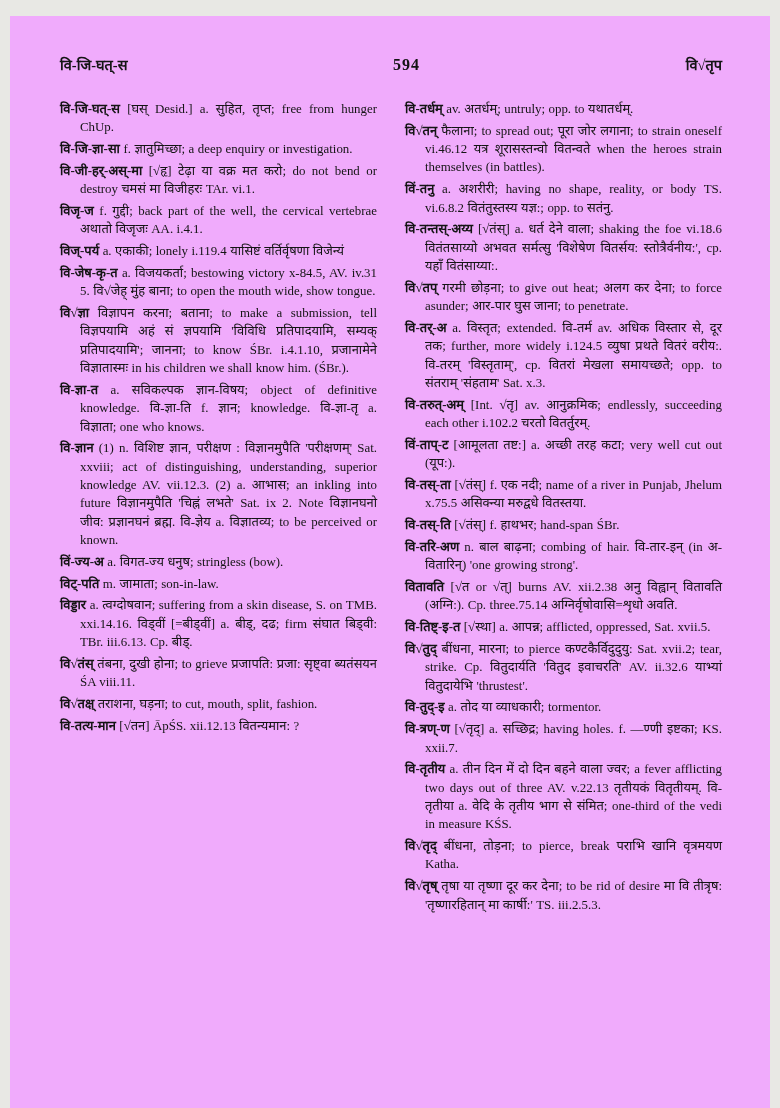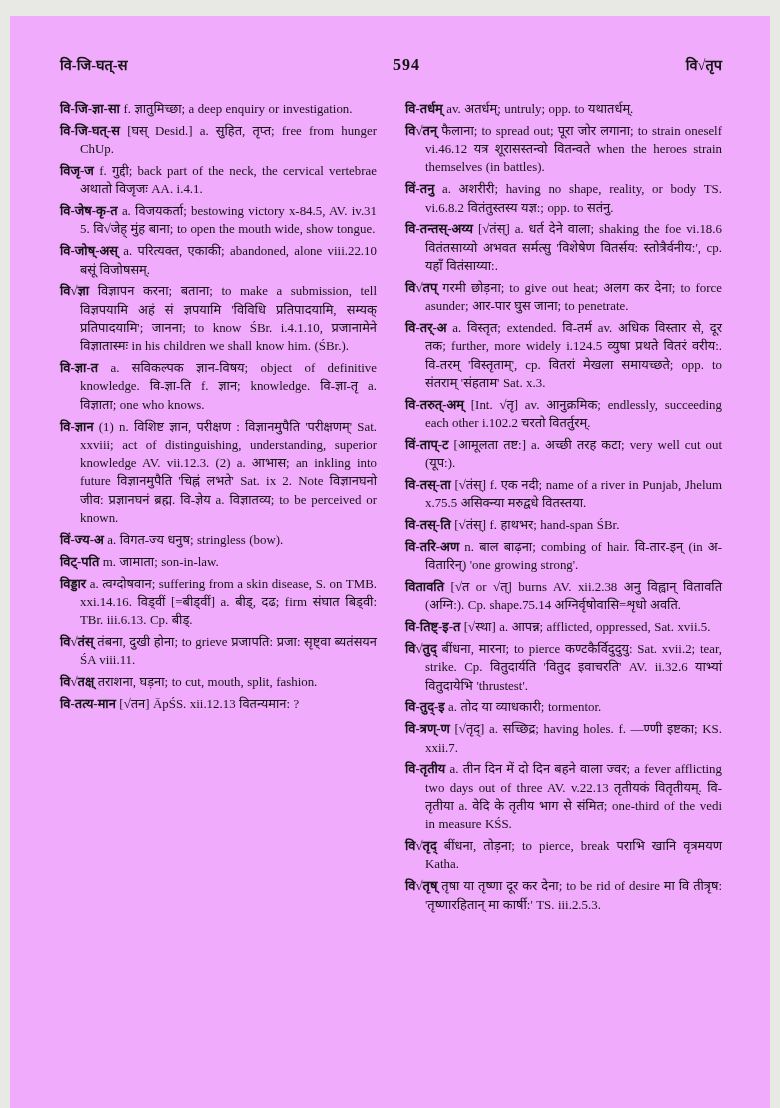--- a/index.html
+++ b/index.html
@@ -58,25 +58,26 @@
 
 <div class="page">
   <header class="pagehead">
     <span class="rh">वि-जि-घत्-स</span>
     <span class="pagenum">594</span>
     <span class="rh">वि√तृप</span>
   </header>
 
   <main class="columns">
     <div class="col">
+        <p class="entry"><b class="head">वि-जि-घत्-स</b><span> [घस् Desid.] a. सुहित, तृप्त; free from hunger ChUp.</span></p>
         <p class="entry"><b class="head">वि-जि-ज्ञा-सा</b><span> f. ज्ञातुमिच्छा; a deep enquiry or investigation.</span></p>
-        <p class="entry"><b class="head">वि-जि-घत्-स</b><span> [घस् Desid.] a. सुहित, तृप्त; free from hunger ChUp.</span></p>
-        <p class="entry"><b class="head">विजृ-ज</b><span> f. गुद्दी; back part of the neck, the cervical vertebrae अथातो विजृजः AA. i.4.1.</span></p>
+        <p class="entry"><b class="head">वि-जी-हर्-अस्-मा</b><span> [√हृ] टेढ़ा या वक्र मत करो; do not bend or destroy चमसं मा विजीहरः TAr. vi.1.</span></p>
+        <p class="entry"><b class="head">विजृ-ज</b><span> f. गुद्दी; back part of the well, the cervical vertebrae अथातो विजृजः AA. i.4.1.</span></p>
+        <p class="entry"><b class="head">विज्-पर्य</b><span> a. एकाकी; lonely i.119.4 यासिष्टं वर्तिर्वृषणा विजेन्यं</span></p>
         <p class="entry"><b class="head">वि-जेष-कृ-त</b><span> a. विजयकर्ता; bestowing victory x-84.5, AV. iv.31 5. वि√जेह् मुंह बाना; to open the mouth wide, show tongue.</span></p>
-        <p class="entry"><b class="head">वि-जोष्-अस्</b><span> a. परित्यक्त, एकाकी; abandoned, alone viii.22.10 बसूं विजोषसम्.</span></p>
         <p class="entry"><b class="head">वि√ज्ञा</b><span> विज्ञापन करना; बताना; to make a submission, tell विज्ञपयामि अहं सं ज्ञपयामि 'विविधि प्रतिपादयामि, सम्यक् प्रतिपादयामि'; जानना; to know ŚBr. i.4.1.10, प्रजानामेने विज्ञातास्मः in his children we shall know him. (ŚBr.).</span></p>
         <p class="entry"><b class="head">वि-ज्ञा-त</b><span> a. सविकल्पक ज्ञान-विषय; object of definitive knowledge. वि-ज्ञा-ति f. ज्ञान; knowledge. वि-ज्ञा-तृ a. विज्ञाता; one who knows.</span></p>
         <p class="entry"><b class="head">वि-ज्ञान</b><span> (1) n. विशिष्ट ज्ञान, परीक्षण : विज्ञानमुपैति 'परीक्षणम्' Sat. xxviii; act of distinguishing, understanding, superior knowledge AV. vii.12.3. (2) a. आभास; an inkling into future विज्ञानमुपैति 'चिह्नं लभते' Sat. ix 2. Note विज्ञानघनो जीव: प्रज्ञानघनं ब्रह्म. वि-ज्ञेय a. विज्ञातव्य; to be perceived or known.</span></p>
         <p class="entry"><b class="head">विं-ज्य-अ</b><span> a. विगत-ज्य धनुष; stringless (bow).</span></p>
         <p class="entry"><b class="head">विट्-पति</b><span> m. जामाता; son-in-law.</span></p>
         <p class="entry"><b class="head">विड्डार</b><span> a. त्वग्दोषवान; suffering from a skin disease, S. on TMB. xxi.14.16. विड्वीं [=बीड्वीं] a. बीड्, दढ; firm संघात बिड्वी: TBr. iii.6.13. Cp. बीड्.</span></p>
         <p class="entry"><b class="head">वि√तंस्</b><span> तंबना, दुखी होना; to grieve प्रजापति: प्रजा: सृष्ट्वा ब्यतंसयन ŚA viii.11.</span></p>
         <p class="entry"><b class="head">वि√तक्ष्</b><span> तराशना, घड़ना; to cut, mouth, split, fashion.</span></p>
         <p class="entry"><b class="head">वि-तत्य-मान</b><span> [√तन] ĀpŚS. xii.12.13 वितन्यमान: ?</span></p>
       </div>
@@ -85,21 +86,21 @@
         <p class="entry"><b class="head">वि√तन्</b><span> फैलाना; to spread out; पूरा जोर लगाना; to strain oneself vi.46.12 यत्र शूरासस्तन्वो वितन्वते when the heroes strain themselves (in battles).</span></p>
         <p class="entry"><b class="head">विं-तनु</b><span> a. अशरीरी; having no shape, reality, or body TS. vi.6.8.2 वितंतुस्तस्य यज्ञ:; opp. to सतंनु.</span></p>
         <p class="entry"><b class="head">वि-तन्तस्-अय्य</b><span> [√तंस्] a. धर्त देने वाला; shaking the foe vi.18.6 वितंतसाय्यो अभवत सर्मत्सु 'विशेषेण वितर्सय: स्तोत्रैर्वनीय:', cp. यहाँ वितंसाय्या:.</span></p>
         <p class="entry"><b class="head">वि√तप्</b><span> गरमी छोड़ना; to give out heat; अलग कर देना; to force asunder; आर-पार घुस जाना; to penetrate.</span></p>
         <p class="entry"><b class="head">वि-तर्-अ</b><span> a. विस्तृत; extended. वि-तर्म av. अधिक विस्तार से, दूर तक; further, more widely i.124.5 व्युषा प्रथते वितरं वरीय:. वि-तरम् 'विस्तृताम्', cp. वितरां मेखला समायच्छते; opp. to संतराम् 'संहताम' Sat. x.3.</span></p>
         <p class="entry"><b class="head">वि-तरुत्-अम्</b><span> [Int. √तृ] av. आनुक्रमिक; endlessly, succeeding each other i.102.2 चरतो वितर्तुरम्.</span></p>
         <p class="entry"><b class="head">विं-ताप्-ट</b><span> [आमूलता तष्ट:] a. अच्छी तरह कटा; very well cut out (यूप:).</span></p>
         <p class="entry"><b class="head">वि-तस्-ता</b><span> [√तंस्] f. एक नदी; name of a river in Punjab, Jhelum x.75.5 असिक्न्या मरुद्वधे वितस्तया.</span></p>
         <p class="entry"><b class="head">वि-तस्-ति</b><span> [√तंस्] f. हाथभर; hand-span ŚBr.</span></p>
         <p class="entry"><b class="head">वि-तरि-अण</b><span> n. बाल बाढ़ना; combing of hair. वि-तार-इन् (in अ-वितारिन्) 'one growing strong'.</span></p>
-        <p class="entry"><b class="head">वितावति</b><span> [√त or √त्] burns AV. xii.2.38 अनु विह्वान् वितावति (अग्नि:). Cp. shape.75.14 अग्निर्वृषोवासि=शृधो अवति.</span></p>
+        <p class="entry"><b class="head">वितावति</b><span> [√त or √त्] burns AV. xii.2.38 अनु विह्वान् वितावति (अग्नि:). Cp. three.75.14 अग्निर्वृषोवासि=शृधो अवति.</span></p>
         <p class="entry"><b class="head">वि-तिष्ट्-इ-त</b><span> [√स्था] a. आपन्न; afflicted, oppressed, Sat. xvii.5.</span></p>
         <p class="entry"><b class="head">वि√तुद्</b><span> बींधना, मारना; to pierce कण्टकैर्विदुदुयु: Sat. xvii.2; tear, strike. Cp. वितुदार्यति 'वितुद इवाचरति' AV. ii.32.6 याभ्यां वितुदायेभि 'thrustest'.</span></p>
         <p class="entry"><b class="head">वि-तुद्-इ</b><span> a. तोद या व्याधकारी; tormentor.</span></p>
         <p class="entry"><b class="head">वि-त्रण्-ण</b><span> [√तृद्] a. सच्छिद्र; having holes. f. —ण्णी इष्टका; KS. xxii.7.</span></p>
         <p class="entry"><b class="head">वि-तृतीय</b><span> a. तीन दिन में दो दिन बहने वाला ज्वर; a fever afflicting two days out of three AV. v.22.13 तृतीयकं वितृतीयम्. वि-तृतीया a. वेदि के तृतीय भाग से संमित; one-third of the vedi in measure KŚS.</span></p>
         <p class="entry"><b class="head">वि√तृद्</b><span> बींधना, तोड़ना; to pierce, break पराभि खानि वृत्रमयण Katha.</span></p>
         <p class="entry"><b class="head">वि√तृष्</b><span> तृषा या तृष्णा दूर कर देना; to be rid of desire मा वि तीत्रृष: 'तृष्णारहितान् मा कार्षी:' TS. iii.2.5.3.</span></p>
       </div>
   </main>
 </div>

